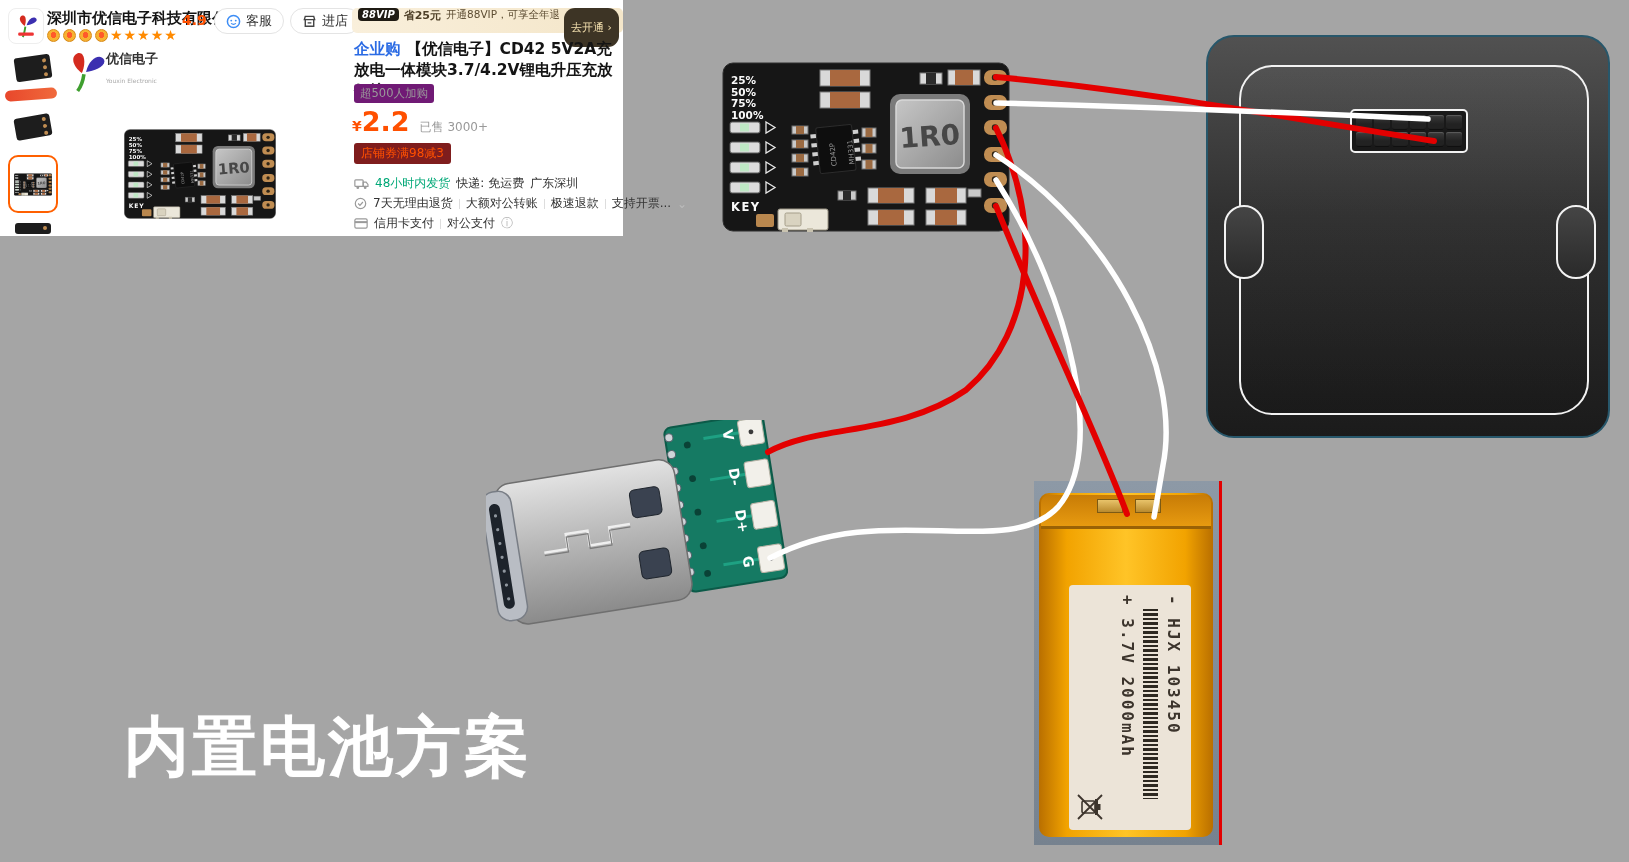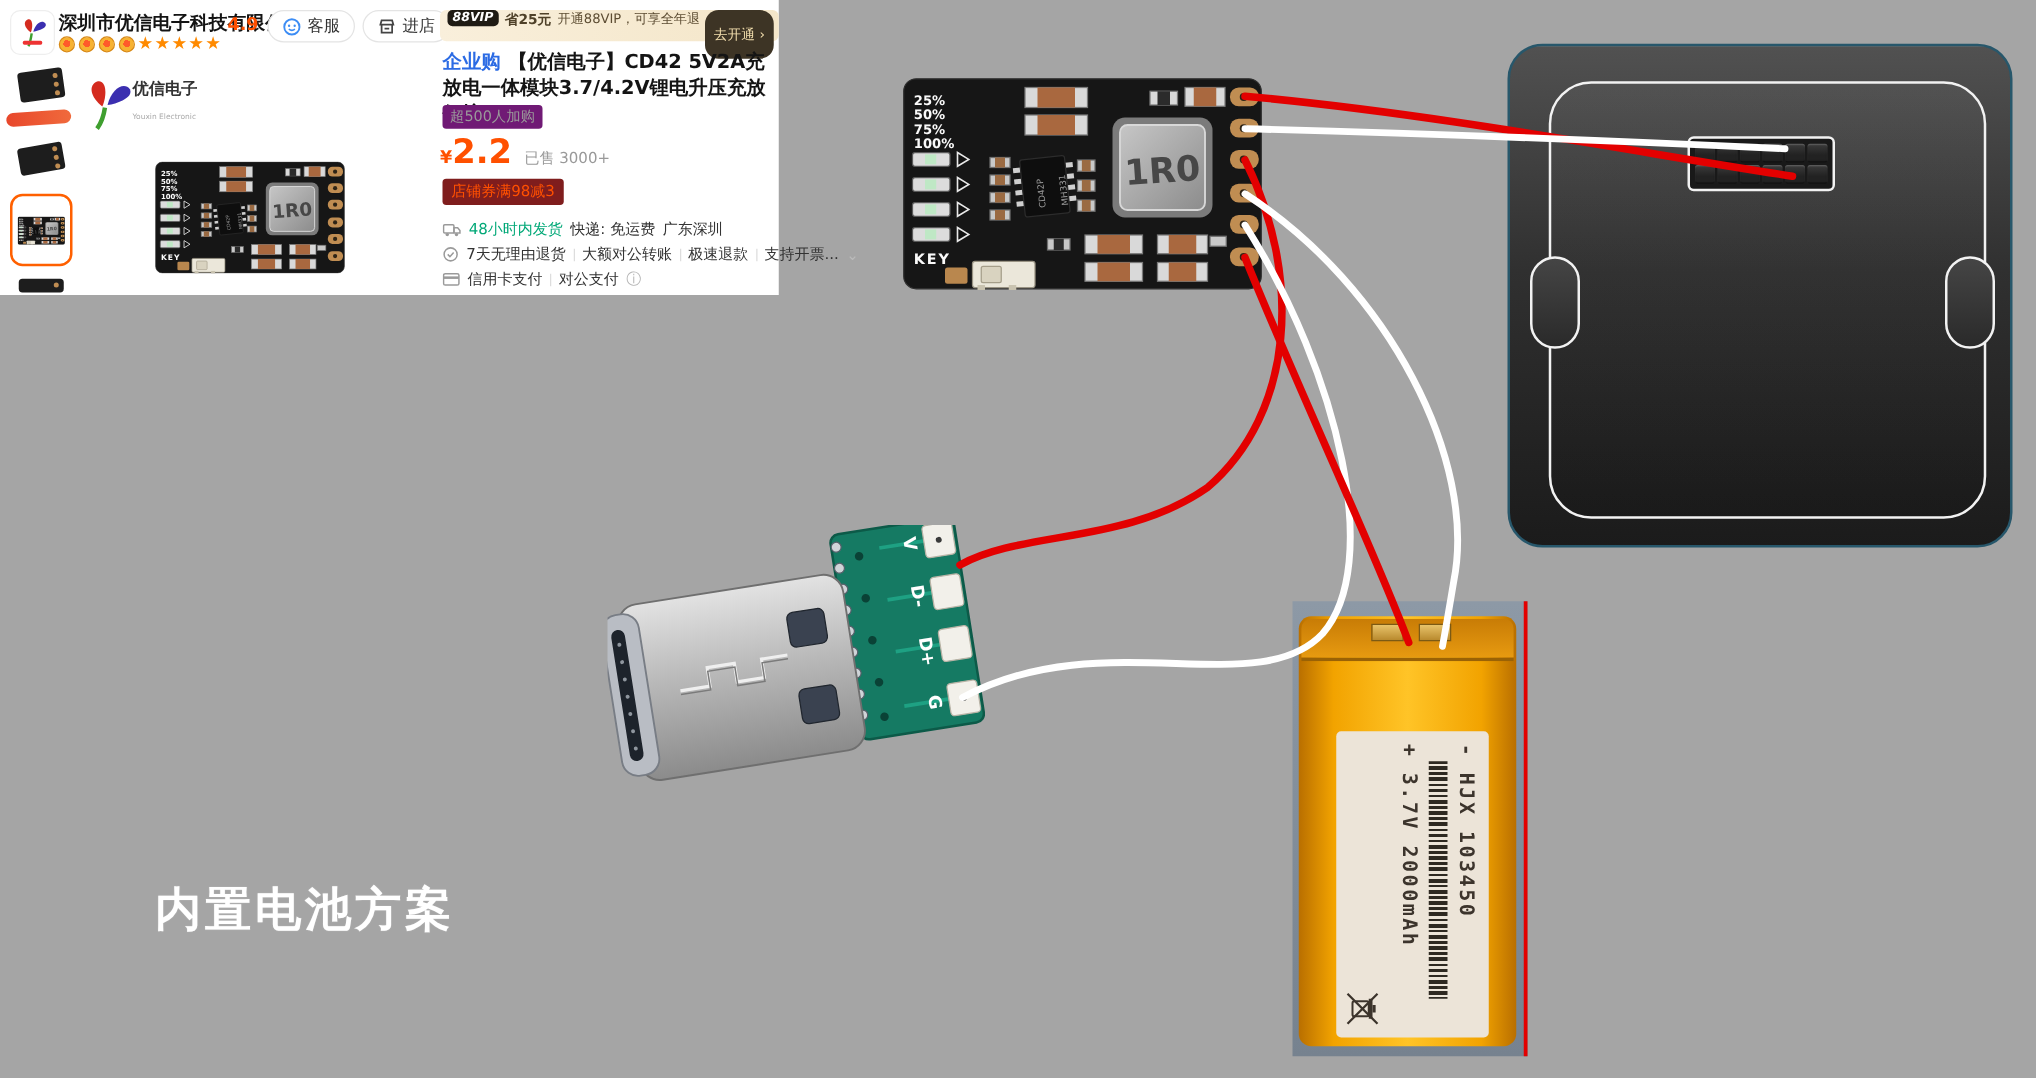--- a/index.html
+++ b/index.html
@@ -37,21 +37,21 @@
   .meta-row .ship-time { color:#00a877; }
   .meta-row .sep { width:1px; height:10px; background:#ddd; display:inline-block; }
   .row-icon { color:#9a9a9a; display:inline-flex; }
   .info-i { color:#b5b5b5; font-size:12px; }
 
   .thumb { background:#fff; border-radius:6px; overflow:hidden; cursor:pointer; }
   .mini-board { background:#1d1d1d; border-radius:3px; position:relative; }
   .mini-board i { position:absolute; width:4px; height:4px; border-radius:50%; background:#c08d52; }
   .thumb-banner { left:5px; top:89px; width:52px; height:11px; background:linear-gradient(90deg,#e8472b,#f06a3c); border-radius:6px; transform:rotate(-4deg); }
   .thumb-sel { border:2px solid #ff6000; border-radius:10px; background:#fff; display:flex; align-items:center; justify-content:center; }
-  .brand { left:64px; top:50px; display:flex; align-items:flex-start;margin-top:12px; }
+  .brand { left:64px; top:50px; display:flex; align-items:flex-start; }
   .brand-text b { font-size:13px; color:#333; display:block; }
   .brand-text i { font-size:6px; color:#aaa; font-style:normal; }
   .main-photo { left:118px; top:112px; width:164px; height:124px; background:#fff; display:flex; align-items:center; justify-content:center; }
 
   
   .enclosure { left:1206px; top:35px; width:404px; height:403px; border-radius:28px; border:2px solid #27576b; background:linear-gradient(180deg,#515151,#303030 45%,#1b1b1b); }
   .enc-outline { left:31px; top:28px; width:350px; height:350px; border:2.5px solid #f2f2f2; border-radius:34px; background:linear-gradient(180deg,rgba(255,255,255,.04),rgba(0,0,0,.12)); }
   .enc-port { left:142px; top:72px; width:118px; height:44px; border:2.5px solid #f2f2f2; border-radius:5px; background:#191919; display:grid; grid-template-columns:repeat(6,1fr); grid-template-rows:1fr 1fr; gap:2px; padding:4px; }
   .enc-port span { background:linear-gradient(180deg,#3c3c3c,#222 60%); border-radius:2px; box-shadow:inset 0 1px 1px rgba(255,255,255,.18), inset 0 -1px 1px rgba(0,0,0,.6); }
   .enc-oval { width:40px; height:74px; border:2.5px solid #f2f2f2; border-radius:22px; background:linear-gradient(180deg,#454545,#2a2a2a); top:168px; }
@@ -62,21 +62,21 @@
   .bat-body { left:5px; top:12px; width:174px; height:344px; border-radius:10px; background:linear-gradient(90deg,#b96f00,#f2a300 16%,#ffc427 50%,#f2a300 84%,#b96f00); }
   .bat-crimp { left:2px; top:2px; width:170px; height:34px; background:linear-gradient(180deg,#c87c06,#e79a10); border-radius:8px 8px 0 0; border-bottom:3px solid #9a6205; }
   .bat-tab { top:4px; width:26px; height:14px; background:linear-gradient(180deg,#e8c36a,#b98a2e); border:1px solid #7c5a14; }
   .bat-label { left:30px; top:92px; width:122px; height:245px; }
   .bat-label-inner { width:245px; height:122px; transform:rotate(90deg) translate(0,-122px); transform-origin:0 0; background:#ece4d8; border-radius:4px; padding:8px 10px; color:#3c342c; position:relative; }
   .bat-line { font-family:"DejaVu Sans Mono","Liberation Mono",monospace; font-size:16px; font-weight:bold; letter-spacing:2px; white-space:nowrap; }
   .barcode { width:190px; height:15px; margin:6px 0 6px 14px; background:repeating-linear-gradient(90deg,#2e2921 0 2px,transparent 2px 4px,#2e2921 4px 7px,transparent 7px 9px); }
   .weee { position:absolute; right:8px; bottom:6px; }
 
   
-  .caption { left:124px; top:703px; font-size:37px; font-weight:800; color:#ffffff; letter-spacing:3px; text-shadow:0 0 1px rgba(255,255,255,.4); }
+  .caption { left:124px; top:703px; font-size:65px; font-weight:800; color:#ffffff; letter-spacing:3px; text-shadow:0 0 1px rgba(255,255,255,.4); }
 
   svg text { font-family:"DejaVu Sans","Liberation Sans",sans-serif; }
 </style>
 </head>
 <body>
 
 <svg width="0" height="0" style="position:absolute">
   <defs>
     <linearGradient id="indg" x1="0" y1="0" x2="1" y2="1">
       <stop offset="0" stop-color="#c6c6c6"></stop>

